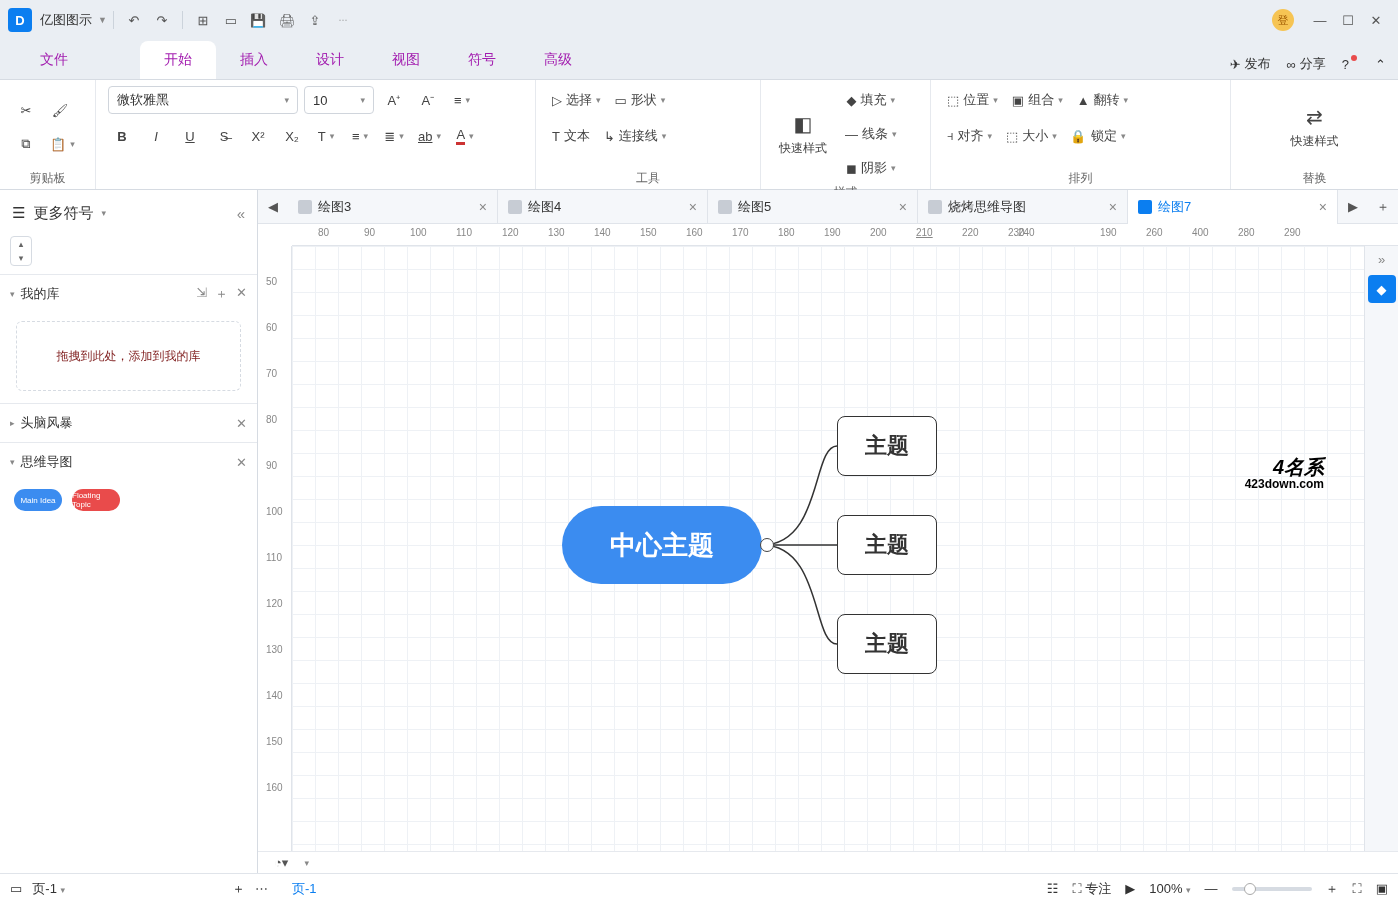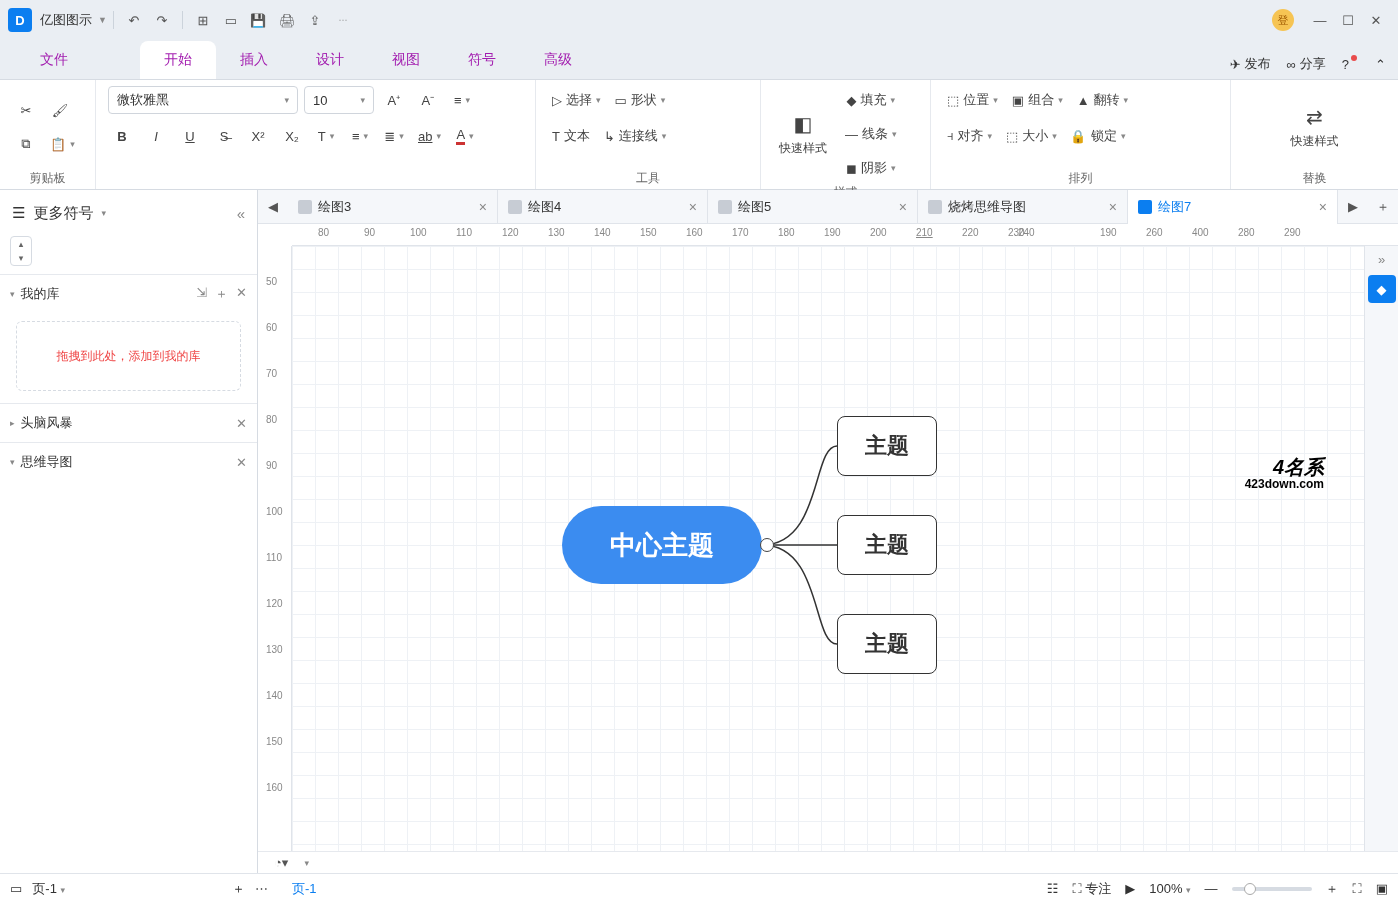--- a/index.html
+++ b/index.html
@@ -32,21 +32,21 @@
 .side-hd { height:46px; display:flex; align-items:center; padding:0 12px; font-size:15px; color:#333; gap:8px;}
 .collapse-left { margin-left:auto; color:#888; cursor:pointer;}
 .search-row { padding:0 10px 8px; display:flex; gap:6px; align-items:center;}
 .sinput { flex:1; height:30px; border:none; background:#f1f3f6; border-radius:4px; display:flex; align-items:center; padding:0 8px; color:#888;}
 .sinput input { border:none; background:transparent; outline:none; flex:1; font-size:13px;}
 .updown { display:flex; flex-direction:column; gap:0; border:1px solid #d6dbe2; border-radius:4px;}
 .updown div { width:20px; height:14px; display:flex; align-items:center; justify-content:center; font-size:9px; color:#666; cursor:pointer;}
 .sect { border-top:1px solid #e6e9ee;}
 .sect-hd { height:38px; display:flex; align-items:center; padding:0 10px; font-size:13px; color:#333; gap:6px; cursor:pointer;}
 .sect-hd .tail { margin-left:auto; display:flex; gap:8px; color:#888;}
-.dropzone { margin:8px 16px 12px; border:1px dashed #d6dbe2; border-radius:6px; height:70px; display:flex; align-items:center; justify-content:center; text-align:center; font-size:12px; color:#ef4444; padding:0 20px;}
+.dropzone { margin:8px 16px 12px; border:1px dashed #d6dbe2; border-radius:6px; height:70px; display:flex; align-items:center; justify-content:center; text-align:center; font-size:12px; color:#7f1d1d; padding:0 20px;}
 .thumbs { display:flex; gap:10px; padding:8px 14px;}
 .thumb { width:48px; height:22px; border-radius:11px; font-size:8px; color:#fff; display:flex; align-items:center; justify-content:center;}
 .canvas-area { flex:1; display:flex; flex-direction:column; position:relative;}
 .tabstrip { height:34px; display:flex; align-items:center; background:#f5f7fa; border-bottom:1px solid #e0e4ea; }
 .tab-arrow { width:30px; height:34px; display:flex; align-items:center; justify-content:center; color:#555; cursor:pointer;}
 .doctab { flex:1; height:34px; display:flex; align-items:center; padding:0 10px; border-right:1px solid #e0e4ea; font-size:13px; color:#333; gap:6px; cursor:pointer; position:relative;}
 .doctab.active { background:#fff; color:#0b7ef0;}
 .doctab .close { margin-left:auto; color:#888; font-size:14px;}
 .doc-ico { width:14px; height:14px; border-radius:2px; background:#c7ccd4; display:inline-block;}
 .doctab.active .doc-ico { background:#0b7ef0;}
@@ -275,20 +275,24 @@
       </div>
     </div>
     <div class="sect">
       <div class="sect-hd">
         <span class="caret">▾</span>
           <span>思维导图</span>
         <div class="tail">
             <span>✕</span>
           </div>
       </div>
+      <div class="thumbs">
+        <div class="thumb" style="background:#3b8cf0">Main Idea</div>
+        <div class="thumb" style="background:#e94b4b">Floating Topic</div>
+      </div>
     </div>
   </div>
 
   <div class="canvas-area">
     <div class="tabstrip">
       <div class="tab-arrow">◀</div>
       <div class="doctab">
           <span class="doc-ico"></span>
           <span>绘图3</span>
           <span class="close">×</span>

